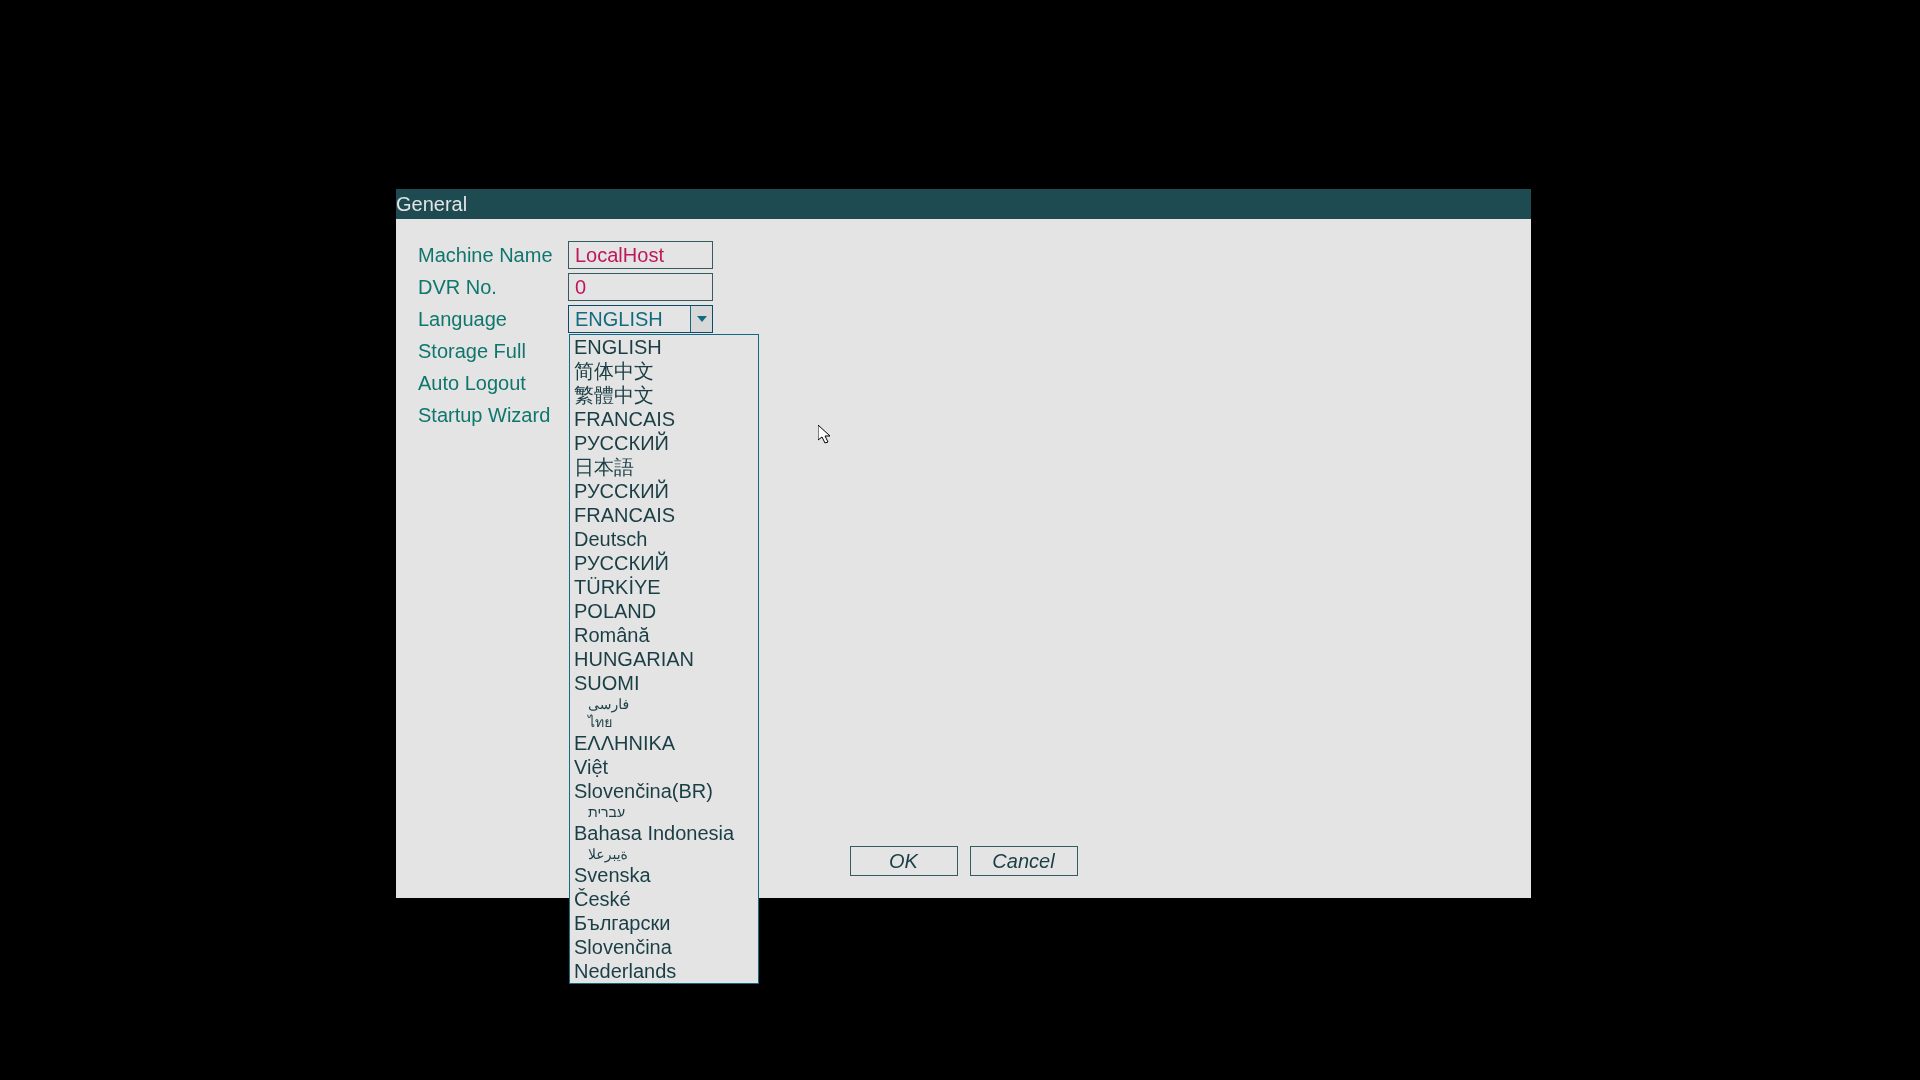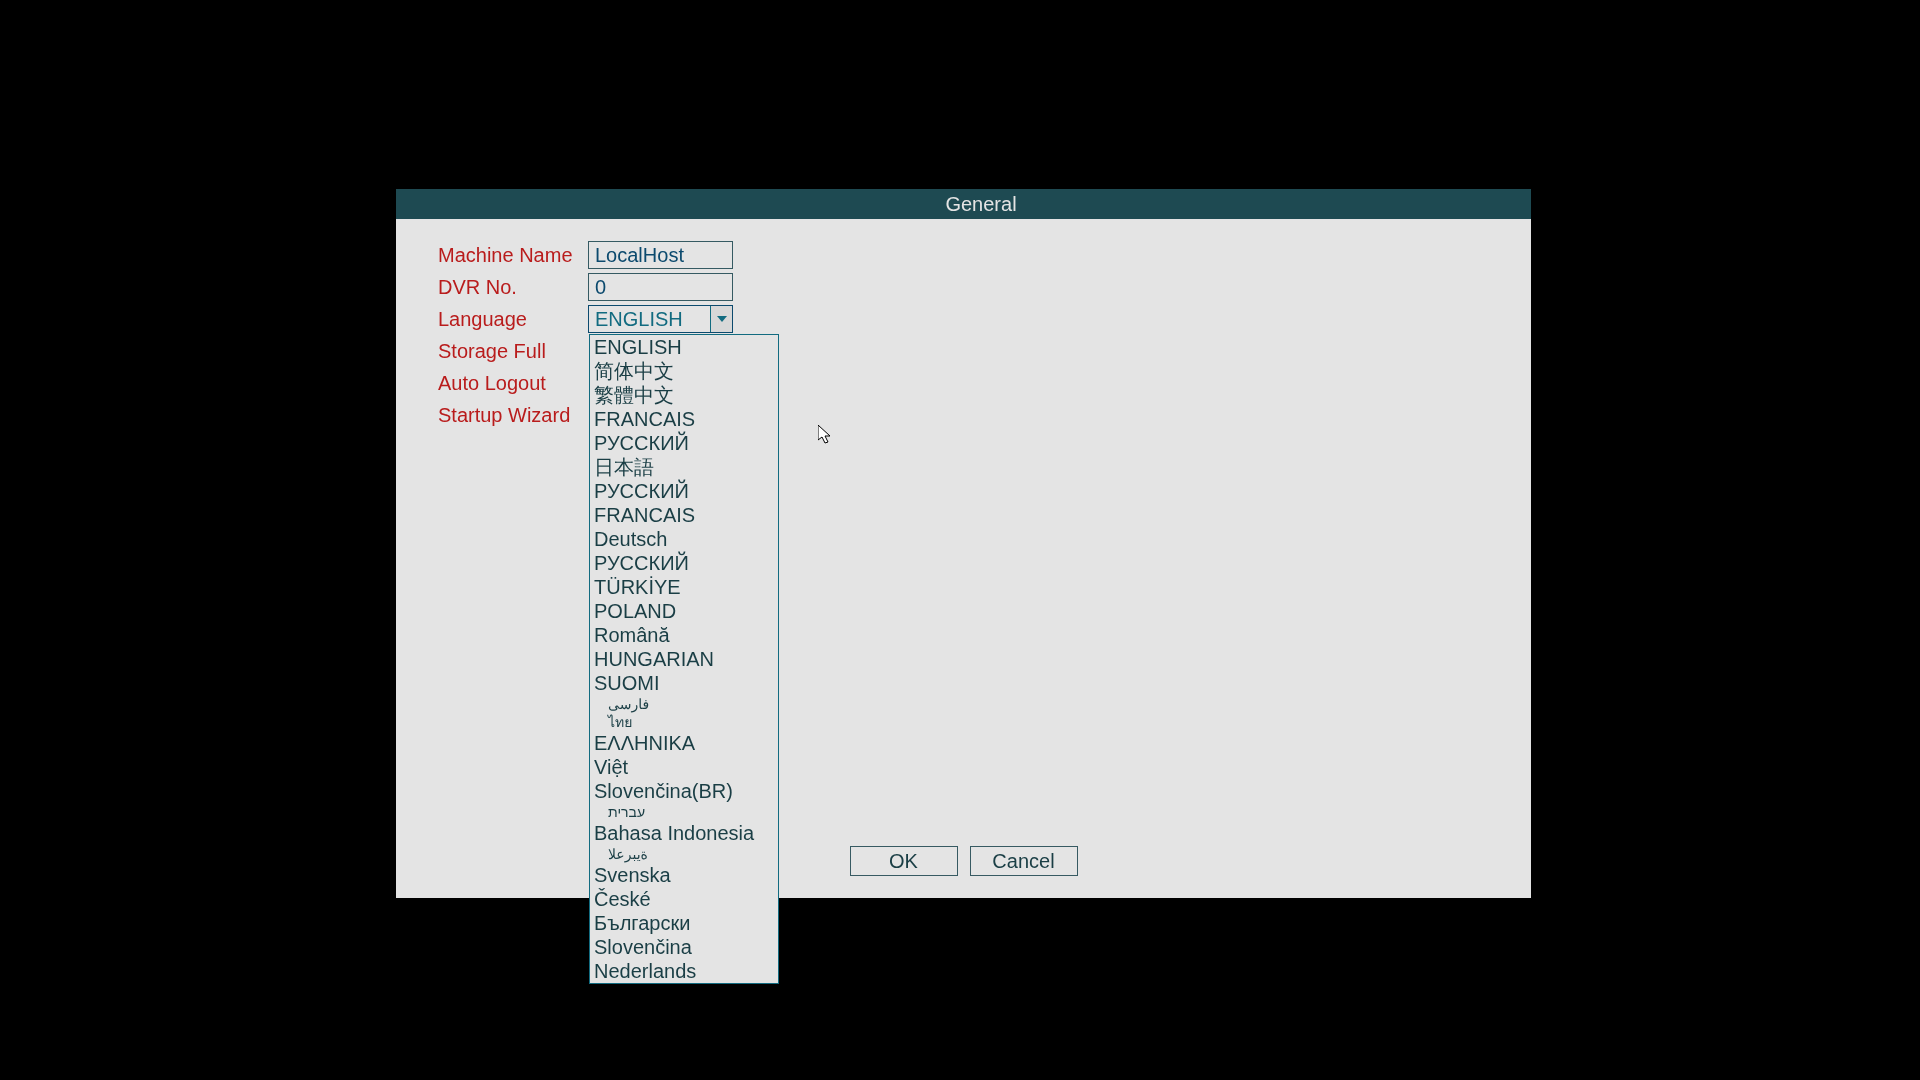--- a/index.html
+++ b/index.html
@@ -16,47 +16,44 @@
     left: 396px;
     top: 189px;
     width: 1135px;
     height: 709px;
     background: #e4e4e4;
   }
   .titlebar {
     height: 30px;
     background: #1e4a52;
     color: #e4e4e4;
-    text-align: center;
     line-height: 30px;
     font-size: 20px;
-    padding-left: 35px;
   }
   .form {
     padding: 20px 22px;
   }
   .row {
     display: flex;
     align-items: center;
     height: 32px;
   }
   .label {
     width: 150px;
-    color: #b91c1c;
-    font-size: 20px;
-    margin-left: 20px;
+    color: #0f766e;
+    font-size: 20px;
   }
   .text-input {
     width: 145px;
     height: 28px;
     border: 1px solid #355a62;
     background: #e4e4e4;
     padding: 0 6px;
     font-size: 20px;
-    color: #0c4a6e;
+    color: #be185d;
     font-family: inherit;
   }
   .combo {
     width: 145px;
     height: 28px;
     border: 1px solid #0c4a6e;
     background: #e4e4e4;
     display: flex;
     align-items: stretch;
     position: relative;
@@ -97,20 +94,21 @@
   }
   .dropdown-item.small { font-size: 14px; line-height: 18px; margin-left: 14px; }
   .button-row {
     position: absolute;
     bottom: 22px;
     left: 0;
     width: 100%;
     display: flex;
     justify-content: center;
     gap: 12px;
+    font-style: italic;
   }
   .btn {
     width: 108px;
     height: 30px;
     border: 1px solid #375a62;
     background: #e4e4e4;
     color: #1a3e45;
     font-size: 20px;
     text-align: center;
     line-height: 28px;

